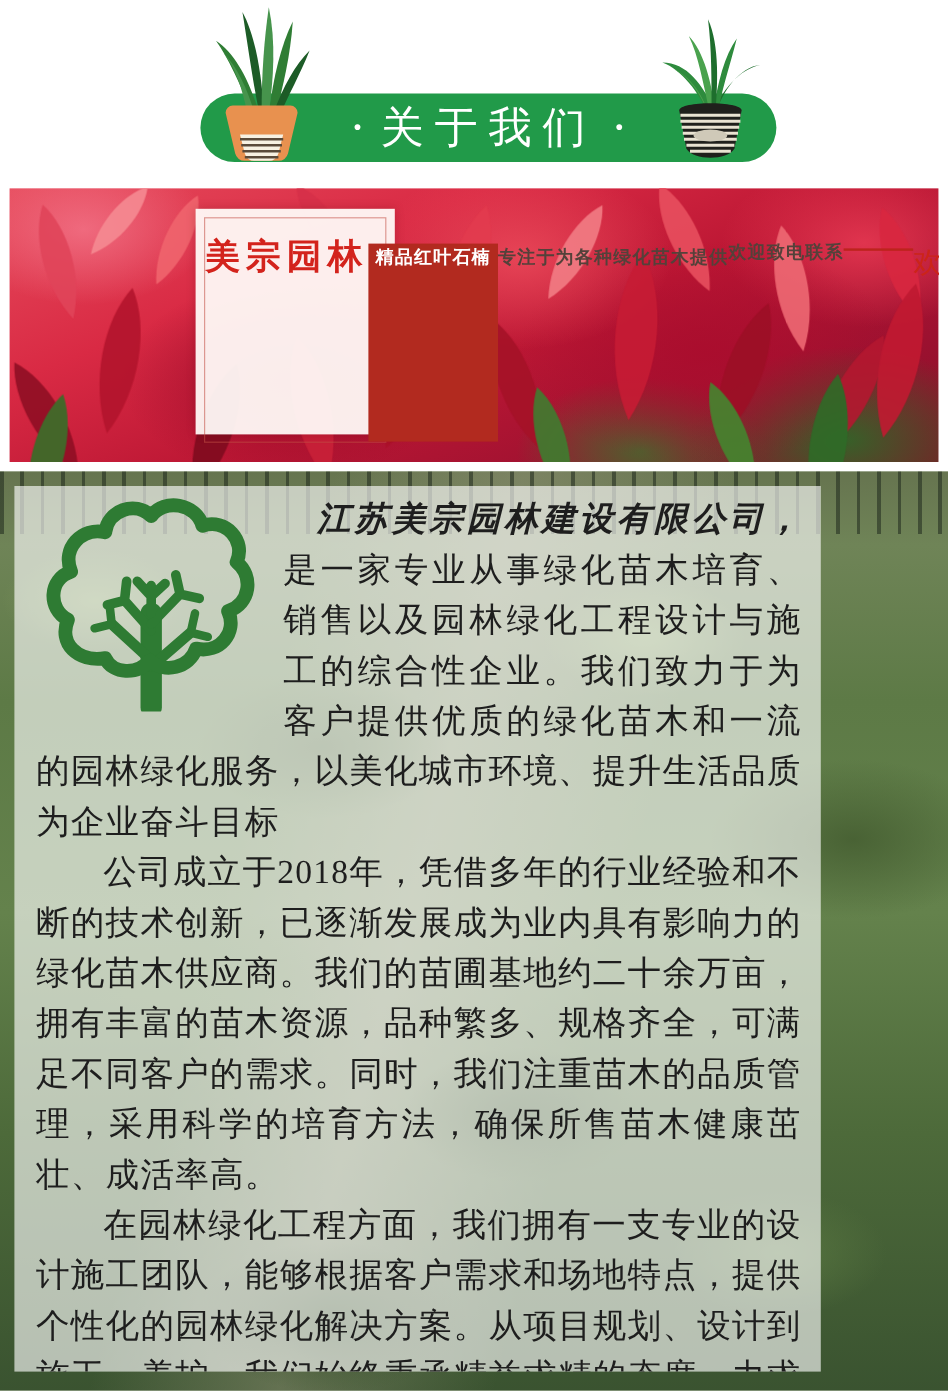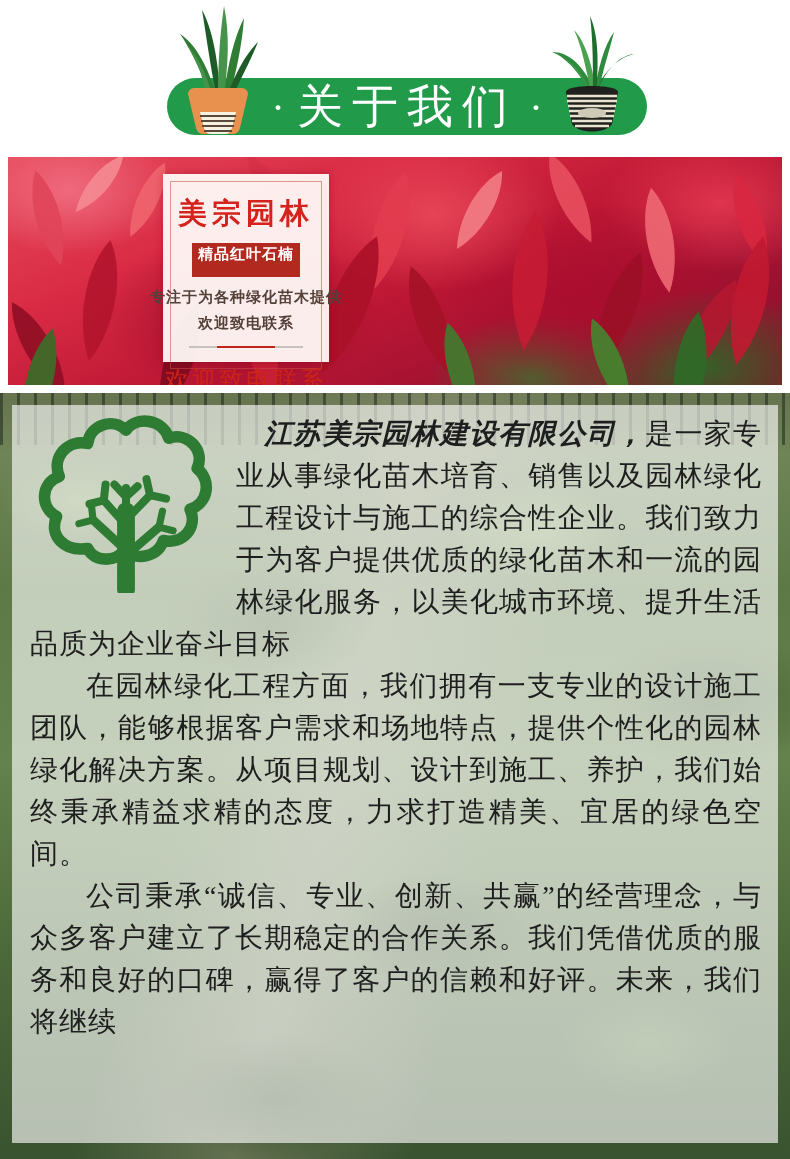--- a/index.html
+++ b/index.html
@@ -3,42 +3,42 @@
 <meta charset="utf-8">
 <style>
   html,body{margin:0;padding:0;background:#ffffff;}
   .page{position:relative;width:790px;height:1159px;margin:0 auto;overflow:hidden;background:#ffffff;
         font-family:"Liberation Serif","DejaVu Serif",serif;}
 
   
   .header{position:relative;height:157px;background:#ffffff;}
   .pill{position:absolute;left:167px;top:78px;width:480px;height:57px;border-radius:30px;
         background:#219a49;display:flex;align-items:center;justify-content:center;}
-  .pill .ttl{font-size:46px;color:#ffffff;letter-spacing:9px;font-weight:400;margin:0 4px;}
+  .pill .ttl{font-size:36px;color:#ffffff;letter-spacing:9px;font-weight:400;margin:0 4px;}
   .pill .dot{color:#ffffff;font-size:30px;font-weight:bold;margin:0 10px;line-height:1;}
   .plant{position:absolute;}
   .plant-left{left:166px;top:4px;width:104px;height:136px;}
   .plant-right{left:542px;top:12px;width:100px;height:126px;}
 
   
   .banner{position:relative;margin:0 8px;height:228px;overflow:hidden;
     background:
       radial-gradient(150px 90px at 8% 15%, rgba(244,120,140,.75), transparent 70%),
       radial-gradient(200px 120px at 30% 70%, rgba(150,10,40,.8), transparent 70%),
       radial-gradient(180px 110px at 55% 25%, rgba(240,80,95,.75), transparent 70%),
       radial-gradient(220px 130px at 75% 60%, rgba(170,12,45,.85), transparent 72%),
       radial-gradient(170px 100px at 92% 20%, rgba(235,60,85,.8), transparent 70%),
       radial-gradient(200px 120px at 90% 92%, rgba(45,105,40,.9), transparent 65%),
       radial-gradient(160px 95px at 68% 96%, rgba(55,120,45,.75), transparent 65%),
       linear-gradient(158deg,#e64b5c 0%,#d92a44 30%,#bc1734 55%,#9c1130 80%,#871027 100%);}
   .leaves{position:absolute;inset:0;}
   .card{position:absolute;left:155px;top:17px;width:166px;height:188px;
         background:rgba(255,251,248,.94);box-shadow:0 0 8px rgba(80,0,10,.25);}
   .card-inner{box-sizing:border-box;height:100%;margin:7px;border:1px solid rgba(195,80,70,.55);
-        display:flex;flex-direction:column;align-items:center;padding-top:12px;}
+        display:flex;flex-direction:row;padding-top:12px;}
   .brand{font-size:29px;font-weight:bold;color:#d3231c;letter-spacing:5px;white-space:nowrap;}
   .badge{margin-top:9px;background:#b22a1f;color:#ffffff;font-family:"Liberation Sans",sans-serif;
         font-weight:bold;font-size:15px;letter-spacing:1px;padding:2px 6px 13px;white-space:nowrap;}
   .cap{margin-top:11px;font-family:Liberation Serif, serif;font-weight:bold;font-size:15px;
         color:#54413a;letter-spacing:1px;white-space:nowrap;}
   .cap2{margin-top:7px;}
   .divider{margin-top:13px;width:114px;height:2px;background:#c6c2bd;display:flex;justify-content:center;}
   .divider span{display:block;width:58px;height:2px;background:#bc241c;margin-top:0;}
   .smudge{margin-top:7px;width:96px;height:11px;border-radius:5px;background:rgba(190,140,140,.35);filter:blur(2px);}
   .cta{margin-top:9px;font-weight:normal;font-size:24px;color:#cc2418;letter-spacing:3px;white-space:nowrap;
@@ -54,21 +54,21 @@
       radial-gradient(120px 70px at 68% 18%, rgba(135,160,100,.85), transparent 70%),
       radial-gradient(170px 95px at 90% 40%, rgba(70,95,50,.9), transparent 70%),
       radial-gradient(150px 85px at 22% 55%, rgba(95,125,70,.85), transparent 70%),
       radial-gradient(140px 80px at 55% 70%, rgba(60,85,45,.9), transparent 70%),
       radial-gradient(130px 75px at 82% 85%, rgba(90,120,65,.85), transparent 70%),
       radial-gradient(160px 90px at 35% 92%, rgba(55,80,42,.9), transparent 70%),
       linear-gradient(105deg, transparent 28%, rgba(150,150,122,.45) 44%, transparent 62%),
       linear-gradient(180deg,#66744f 0%,#6f8457 8%,#5d7a46 25%,#64824c 48%,#4d6a3a 72%,#3a5330 100%);
     background-size:100% 52px,100% 100%,100% 100%,100% 100%,100% 100%,100% 100%,100% 100%,100% 100%,100% 100%,100% 100%,100% 100%;
     background-repeat:no-repeat;}
-  .overlay{position:absolute;left:12px;top:12px;width:766px;height:738px;
+  .overlay{position:absolute;left:12px;top:12px;width:672px;height:738px;
         background:rgba(255,255,255,.63);overflow:hidden;box-sizing:border-box;
         padding:8px 16px 0 18px;}
   .tree{float:left;width:188px;height:178px;margin:2px 16px 16px 2px;}
   .overlay p{margin:0;font-size:28px;line-height:42px;letter-spacing:1px;color:#1e1e1e;
         text-align:justify;}
   .p1{text-indent:1em;}
   .p1 .lead{font-weight:bold;font-style:italic;}
   .pind{text-indent:2em;}
 </style>
 </head>
@@ -182,18 +182,19 @@
           <path d="M68 118 L52 122 M68 118 L66 100" stroke-width="8"></path>
           <path d="M105 158 L142 126" stroke-width="10"></path>
           <path d="M142 126 L158 130 M142 126 L146 108" stroke-width="8"></path>
           <path d="M105 124 L80 96 M80 96 L64 100 M80 96 L82 78" stroke-width="9"></path>
           <path d="M105 118 L132 90 M132 90 L150 94 M132 90 L128 72" stroke-width="9"></path>
           <path d="M105 108 L105 82 M105 92 L92 78 M105 92 L118 80" stroke-width="9"></path>
           <path d="M62 150 C36 154 18 136 27 114 C8 104 9 76 30 69 C21 47 40 27 62 32 C64 12 90 2 105 17 C117 0 147 5 153 26 C175 19 194 40 185 60 C201 73 198 99 177 106 C186 126 169 146 147 141 C141 159 117 165 104 152 C92 166 69 165 62 150 Z" stroke-width="13"></path>
         </g>
       </svg>
       <p class="p1"><span class="lead">江苏美宗园林建设有限公司，</span><span>是一家专业从事绿化苗木培育、销售以及园林绿化工程设计与施工的综合性企业。我们致力于为客户提供优质的绿化苗木和一流的园林绿化服务，以美化城市环境、提升生活品质为企业奋斗目标</span></p>
+      <p class="pind">公司成立于2018年，凭借多年的行业经验和不断的技术创新，已逐渐发展成为业内具有影响力的绿化苗木供应商。我们的苗圃基地约二十余万亩，拥有丰富的苗木资源，品种繁多、规格齐全，可满足不同客户的需求。同时，我们注重苗木的品质管理，采用科学的培育方法，确保所售苗木健康茁壮、成活率高。</p>
       <p class="pind">在园林绿化工程方面，我们拥有一支专业的设计施工团队，能够根据客户需求和场地特点，提供个性化的园林绿化解决方案。从项目规划、设计到施工、养护，我们始终秉承精益求精的态度，力求打造精美、宜居的绿色空间。</p>
       <p class="pind">公司秉承“诚信、专业、创新、共赢”的经营理念，与众多客户建立了长期稳定的合作关系。我们凭借优质的服务和良好的口碑，赢得了客户的信赖和好评。未来，我们将继续</p>
     </div>
   </div>
 
 </div>
 
 </body></html>

